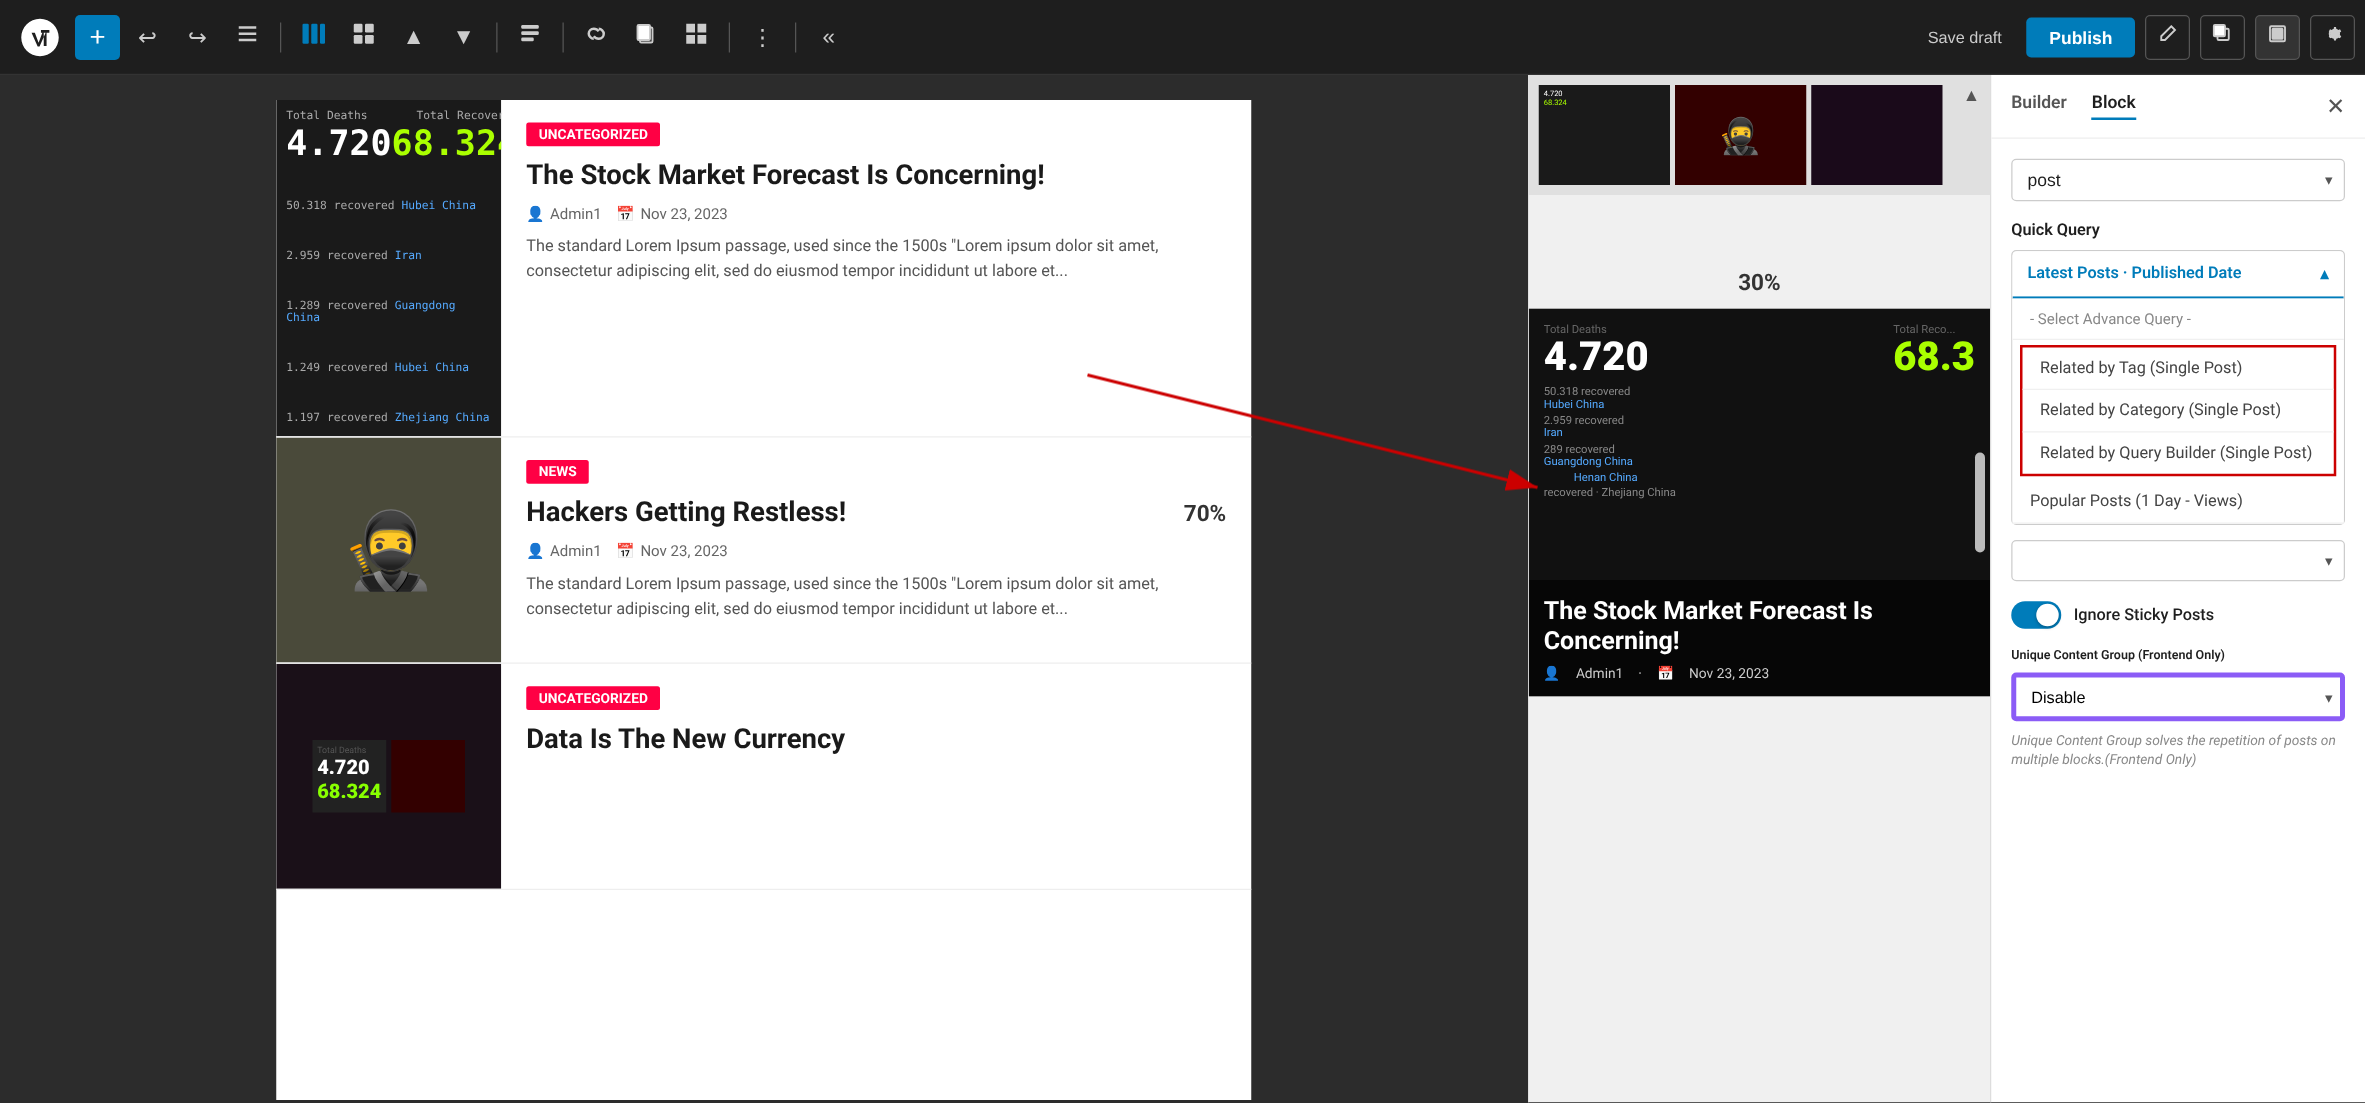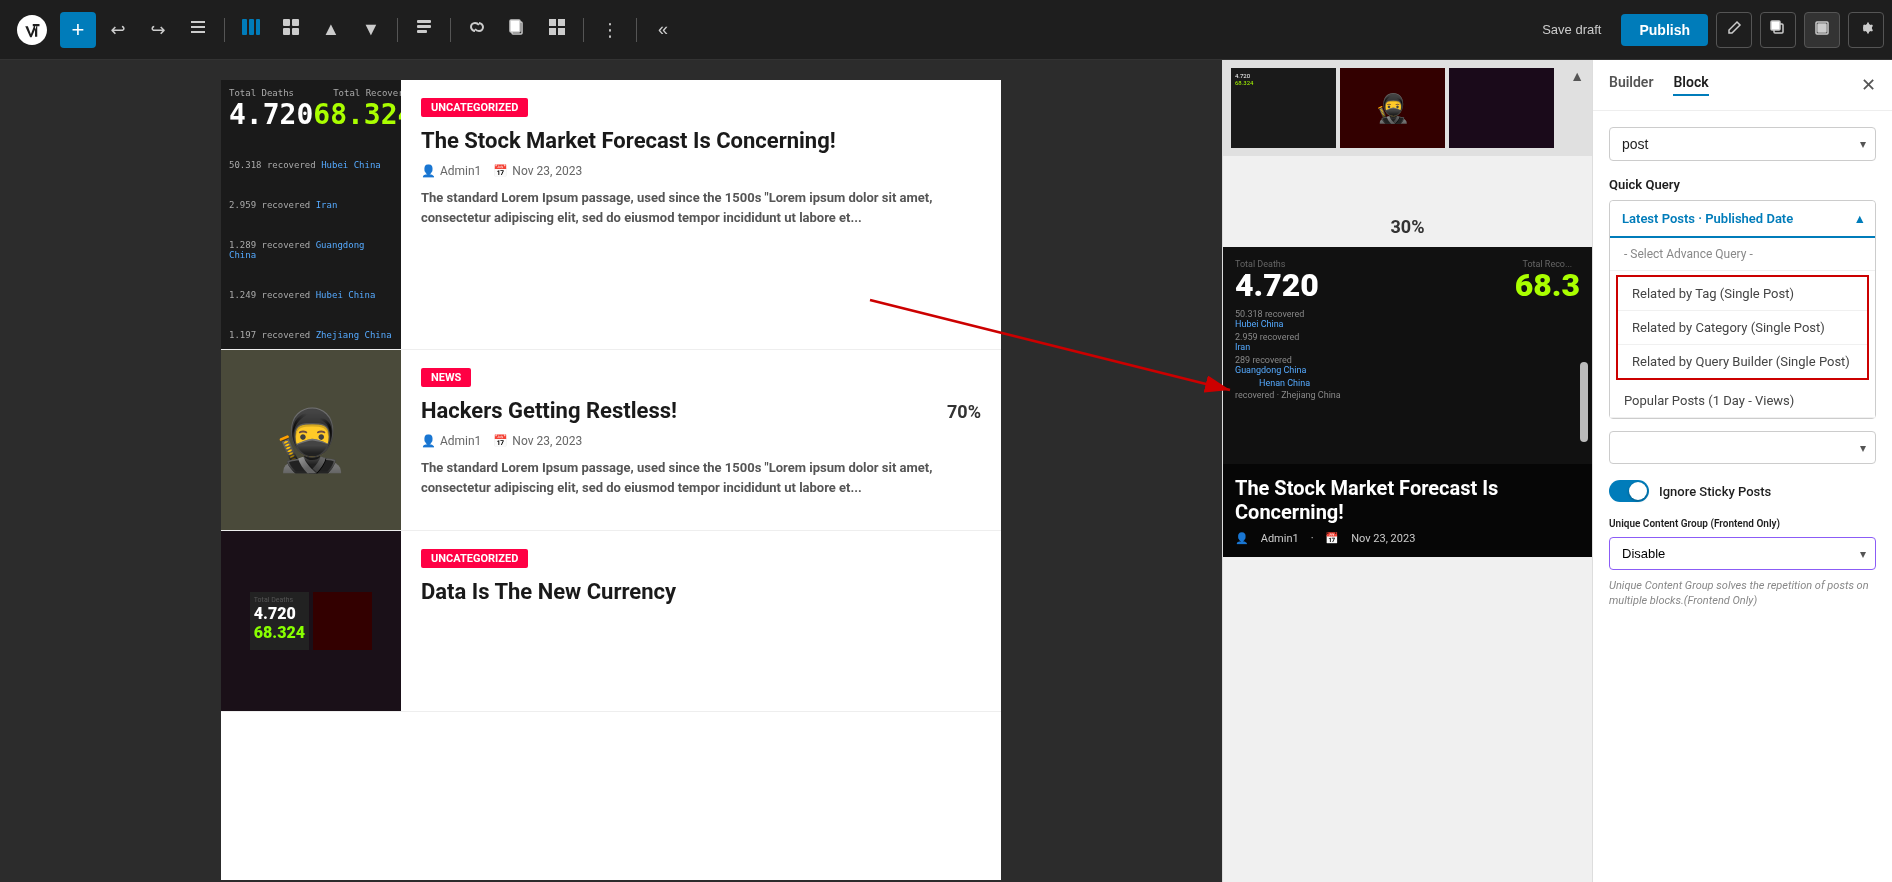--- a/index.html
+++ b/index.html
@@ -71,21 +71,21 @@
     .post-category-badge {
       display: inline-block; background: #f04; color: white;
       font-size: 11px; font-weight: 700; padding: 3px 10px; border-radius: 2px;
       text-transform: uppercase; margin-bottom: 10px;
     }
     .post-category-badge.news { background: #f04; }
     .post-category-badge.uncategorized { background: #f04; }
     .post-title { font-size: 22px; font-weight: 700; color: #1a1a1a; margin-bottom: 8px; line-height: 1.3; }
     .post-meta { display: flex; align-items: center; gap: 12px; font-size: 12px; color: #666; margin-bottom: 10px; }
     .post-meta-item { display: flex; align-items: center; gap: 4px; }
-    .post-excerpt { font-size: 13px; color: #555; line-height: 1.6; font-weight: bold; }
+    .post-excerpt { font-size: 13px; color: #555; line-height: 1.6; }
     .post-percent { font-size: 18px; font-weight: 700; color: #333; margin-left: auto; align-self: flex-start; padding-top: 4px; }
 
     
     .preview-panel {
       width: 370px; background: #f0f0f0; border-left: 1px solid #ddd;
       overflow-y: auto; position: relative;
     }
     .preview-scroll-btn {
       position: absolute; top: 8px; right: 8px; background: transparent;
       border: none; font-size: 14px; cursor: pointer; color: #555;
@@ -172,21 +172,21 @@
       width: 18px; height: 18px; background: white; border-radius: 50%;
       position: absolute; top: 2px; left: 20px; box-shadow: 0 1px 3px rgba(0,0,0,0.3);
     }
     .toggle-label { font-size: 13px; color: #1e1e1e; font-weight: 500; }
 
     
     .ucg-section { margin-top: 4px; }
     .ucg-label { font-size: 10px; font-weight: 600; color: #1e1e1e; margin-bottom: 8px; }
     .ucg-select-row { position: relative; margin-bottom: 8px; }
     .ucg-select {
-      width: 100%; padding: 8px 32px 8px 12px; border: 1px solid #8b5cf6;
+      width: 100%; padding: 8px 32px 8px 12px; border: 4px solid #8b5cf6;
       border-radius: 4px; font-size: 13px; appearance: none; background: white; cursor: pointer;
     }
     .ucg-helper { font-size: 11px; color: #888; font-style: italic; line-height: 1.4; }
 
     
     .stock-img-1 {
       width: 100%; height: 100%; background: #1a1a1a;
       display: flex; align-items: center; justify-content: flex-end;
       flex-direction: column; padding: 8px; font-family: monospace;
     }
@@ -503,21 +503,21 @@
       </div>
 
       <div class="big-preview-content">
 
         <div style="position:absolute;top:0;left:0;right:0;bottom:0;background:#111;display:flex;flex-direction:column;padding:12px;">
           <div style="display:flex;justify-content:space-between;margin-bottom:8px;">
             <div>
               <div style="font-size:9px;color:#666;">Total Deaths</div>
               <div style="font-size:32px;font-weight:900;color:white;line-height:1;">4.720</div>
             </div>
-            <div style="text-align:center;">
+            <div style="text-align:left;">
               <div style="font-size:9px;color:#666;">Total Reco...</div>
               <div style="font-size:32px;font-weight:900;color:#aaff00;line-height:1;">68.3</div>
             </div>
           </div>
           <div style="font-size:9px;color:#888;">50.318 recovered</div>
           <div style="font-size:9px;color:#5af;">Hubei China</div>
           <div style="font-size:9px;color:#888;margin-top:3px;">2.959 recovered</div>
           <div style="font-size:9px;color:#5af;">Iran</div>
           <div style="font-size:9px;color:#888;margin-top:3px;">289 recovered</div>
           <div style="font-size:9px;color:#5af;">Guangdong China</div>

